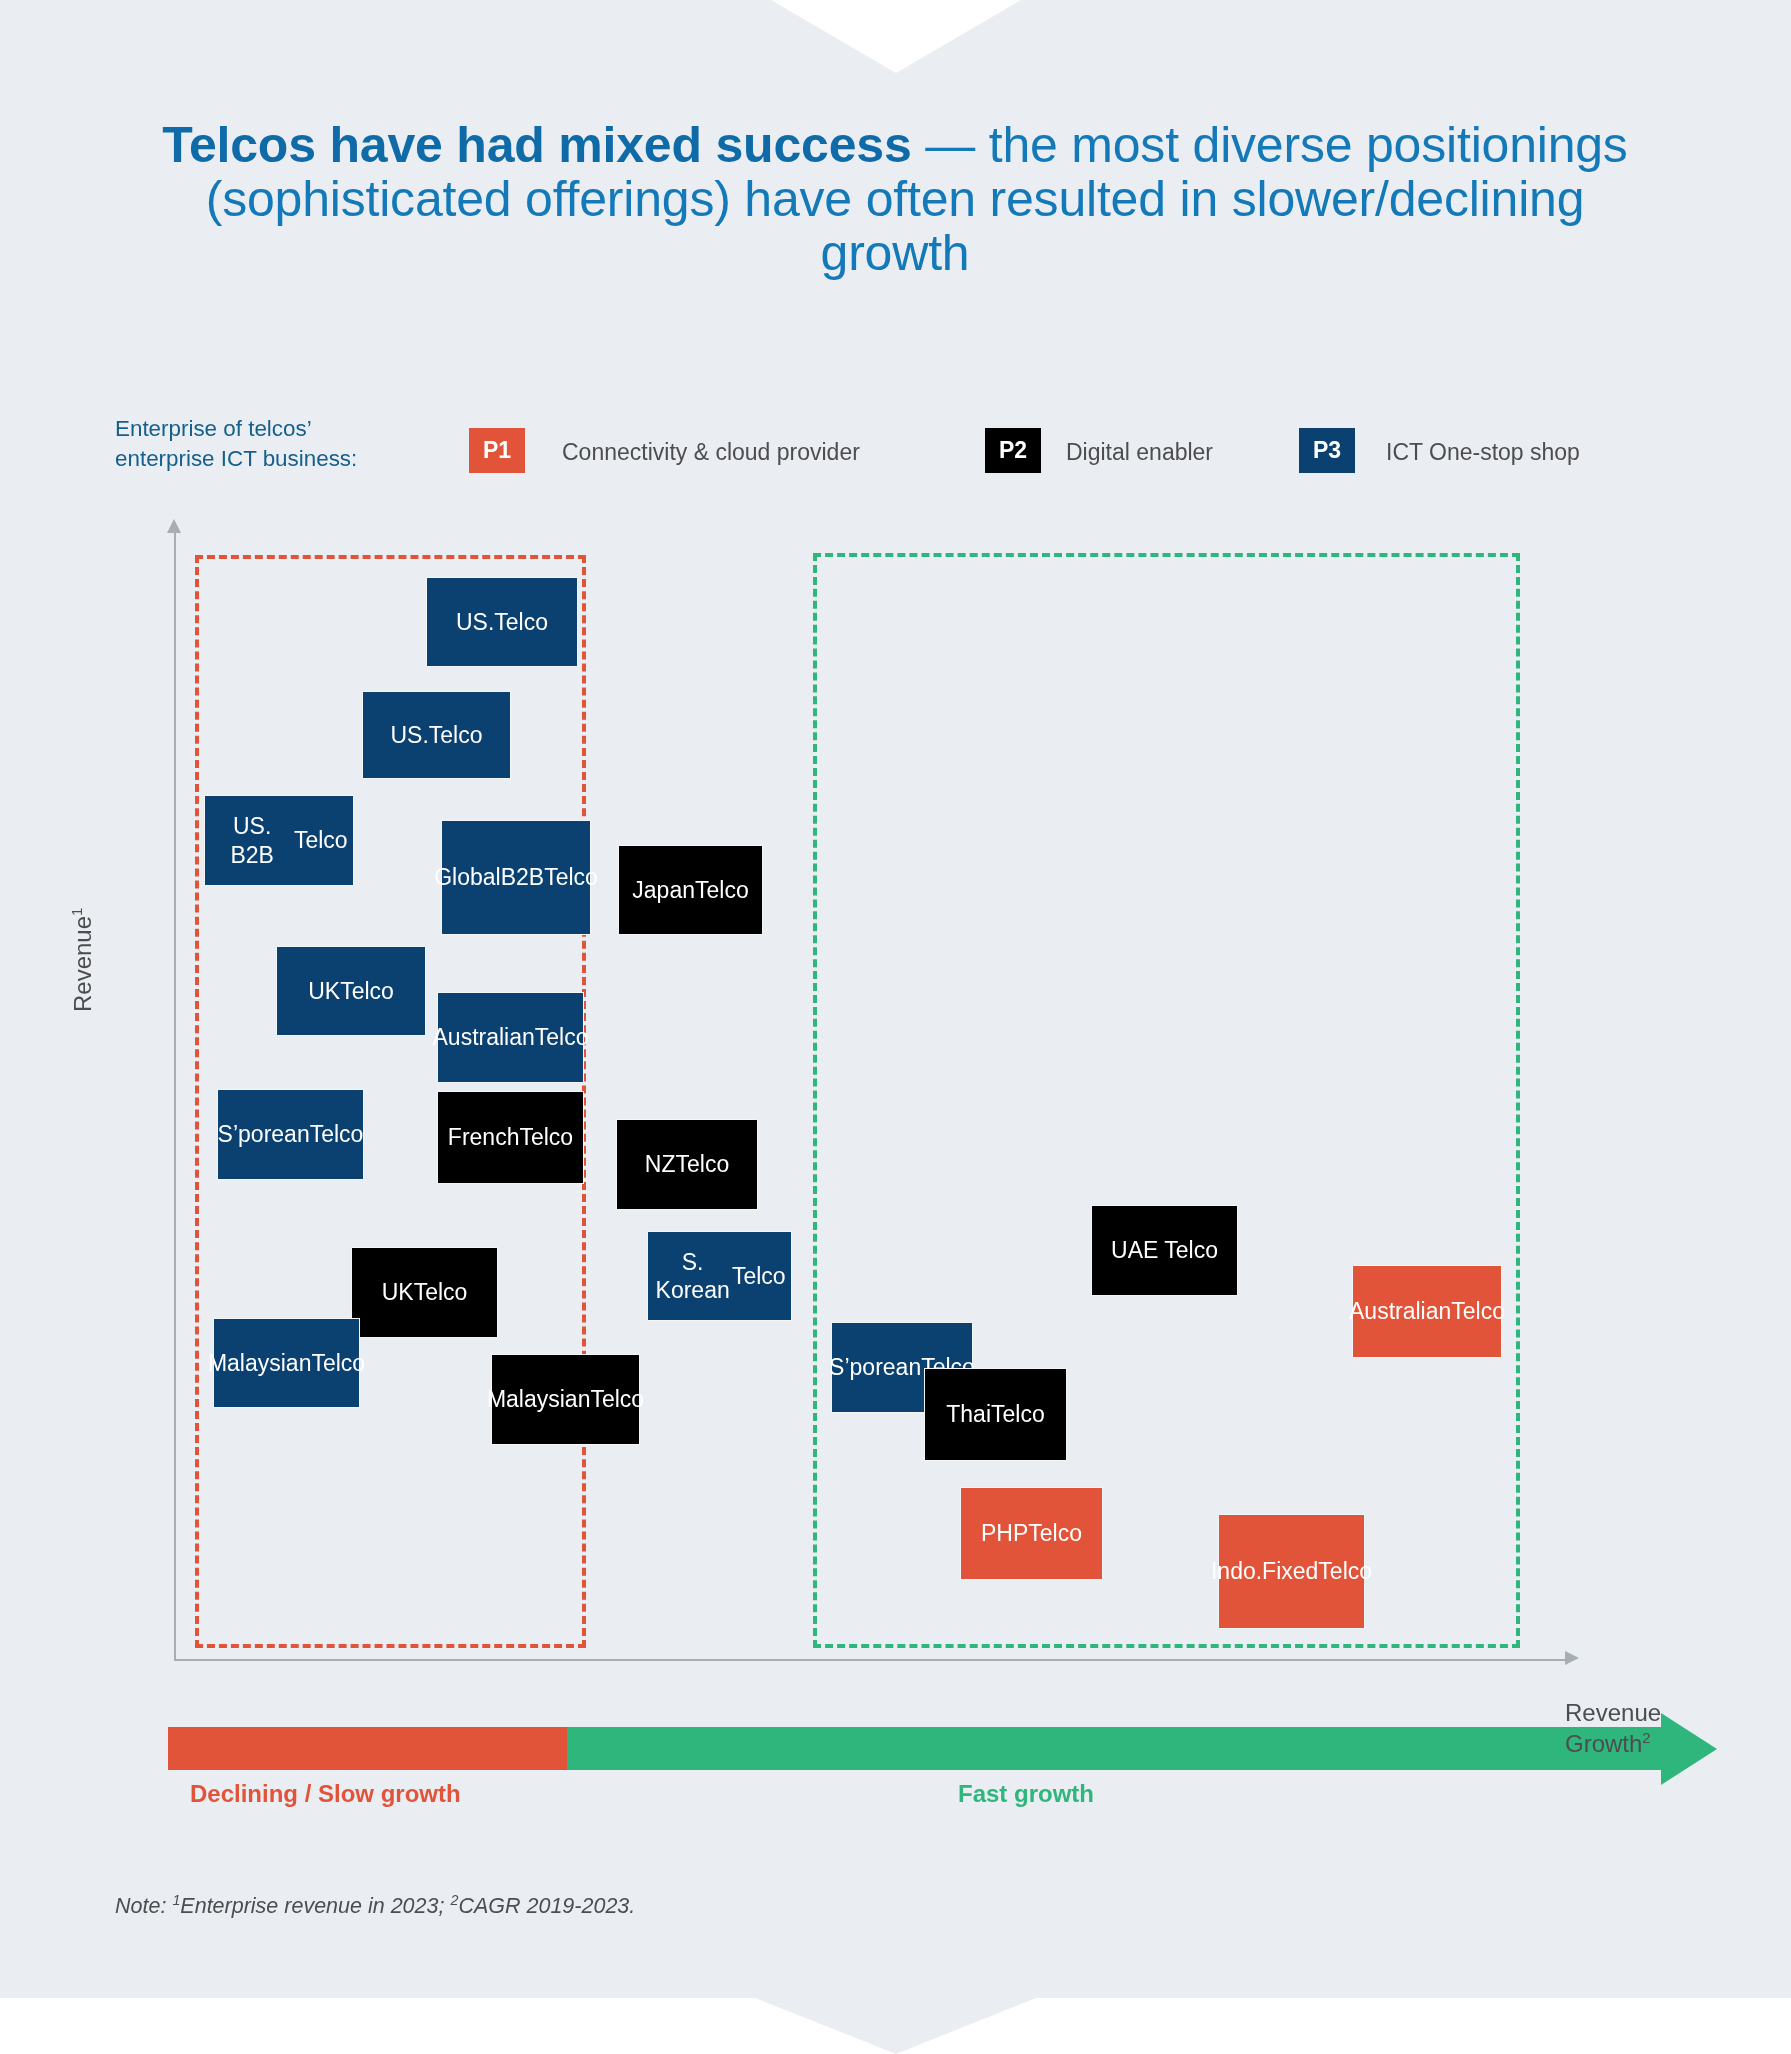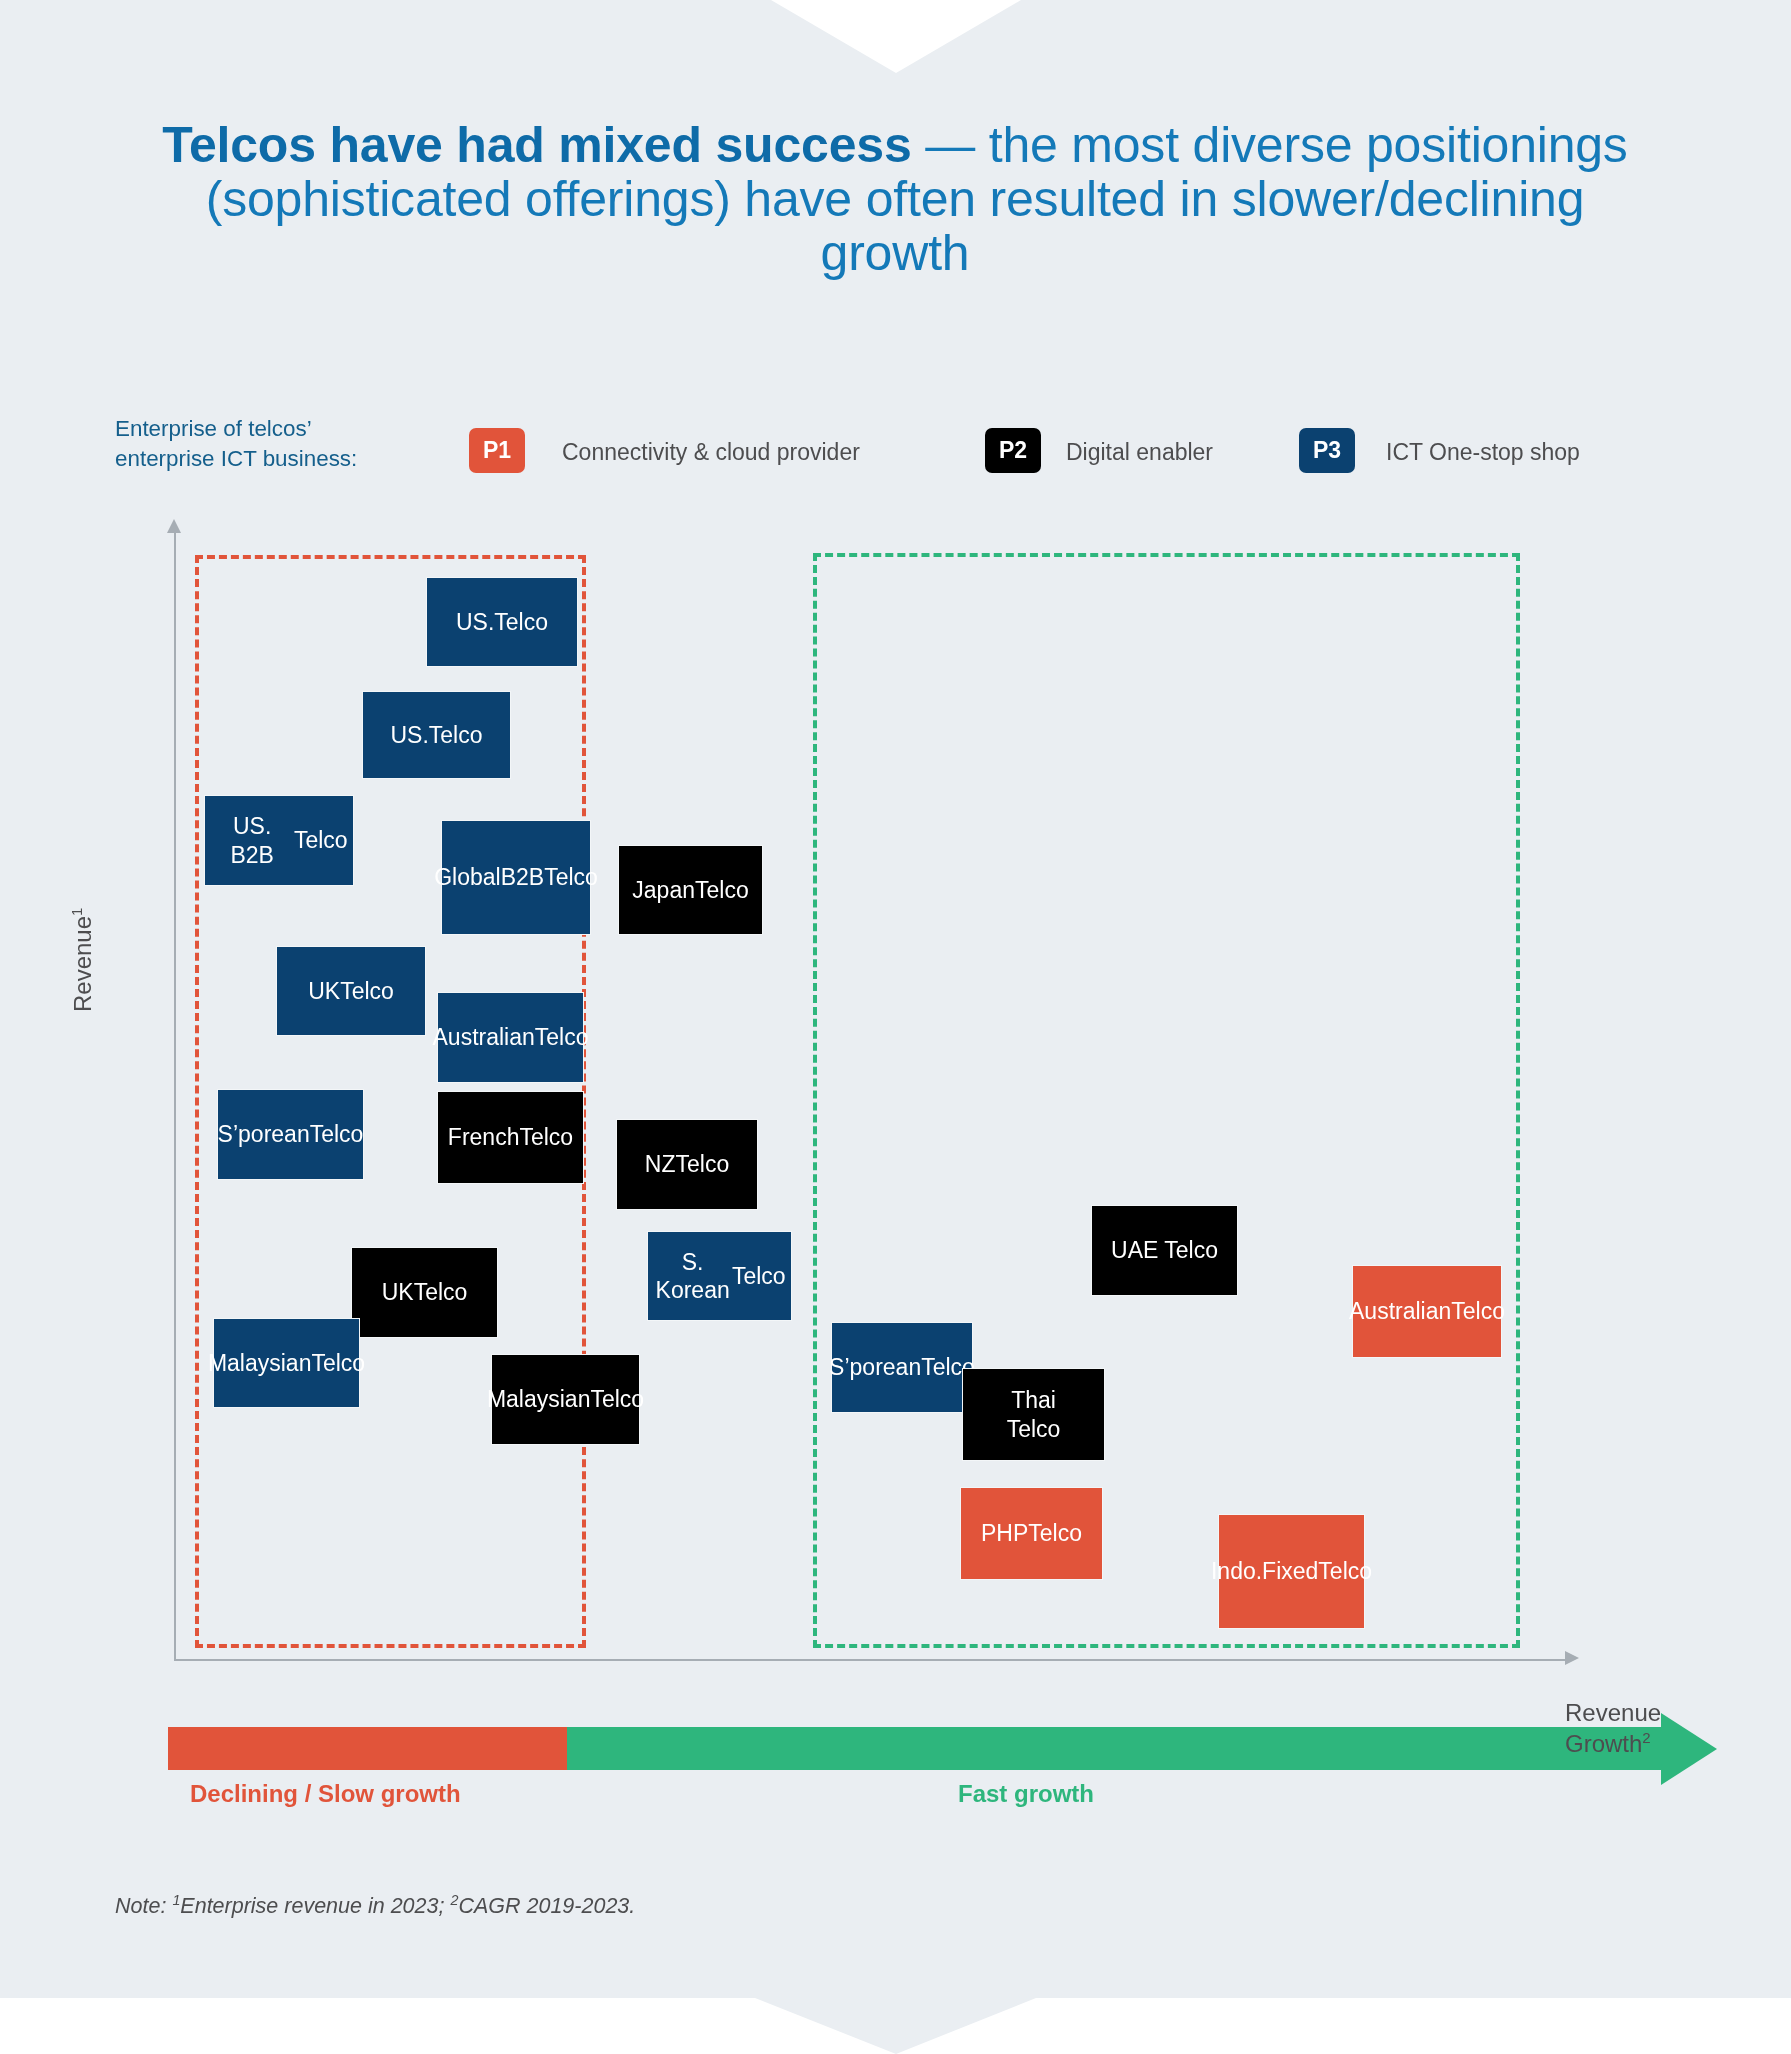--- a/index.html
+++ b/index.html
@@ -40,21 +40,21 @@
   .legend-caption{
     position:absolute;left:115px;top:414px;
     font-size:22.4px;line-height:1.36;color:#155f8c;
     width:296px;
   }
   .legend-row{position:absolute;top:428px;left:0;}
   .lg-chip{
     position:absolute;
     width:56px;height:45px;
     color:#ffffff;font-weight:700;font-size:23px;
-    display:flex;align-items:center;justify-content:center;border-radius:7px;
+    display:flex;align-items:center;justify-content:center;
   }
   .lg-text{
     position:absolute;
     font-size:23px;color:#4d4d4f;
     white-space:nowrap;
   }
 
   
   .plot{
     position:absolute;left:0;top:0;width:1791px;height:2054px;
@@ -241,21 +241,21 @@
         <span style="display: block;">Telco</span>
       </div>
       <div class="box p3" style="left: 831px; top: 1322px; width: 142px; height: 91px;">
         <span style="display: block;">S’porean</span>
         <span style="display: block;">Telco</span>
       </div>
       <div class="box p2" style="left: 491px; top: 1354px; width: 149px; height: 91px;">
         <span style="display: block;">Malaysian</span>
         <span style="display: block;">Telco</span>
       </div>
-      <div class="box p2" style="left: 962px; top: 1368px; width: 143px; height: 93px; flex-direction: column;">
+      <div class="box p2" style="left: 924px; top: 1368px; width: 143px; height: 93px;">
         <span style="display: block;">Thai</span>
         <span style="display: block;">Telco</span>
       </div>
       <div class="box p1" style="left: 960px; top: 1487px; width: 143px; height: 93px;">
         <span style="display: block;">PHP</span>
         <span style="display: block;">Telco</span>
       </div>
       <div class="box p1" style="left: 1218px; top: 1514px; width: 147px; height: 115px;">
         <span style="display: block;">Indo.</span>
         <span style="display: block;">Fixed</span>

